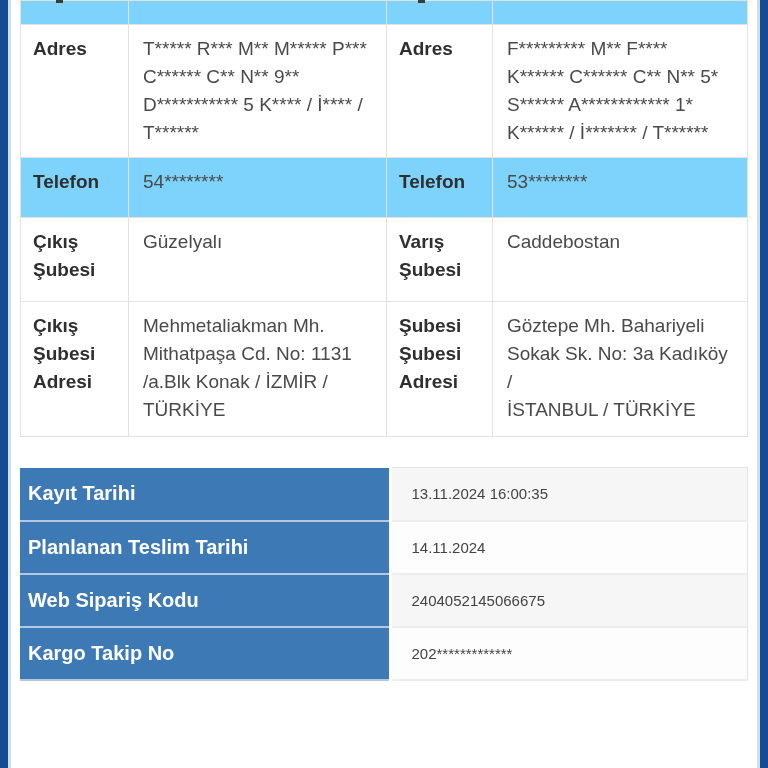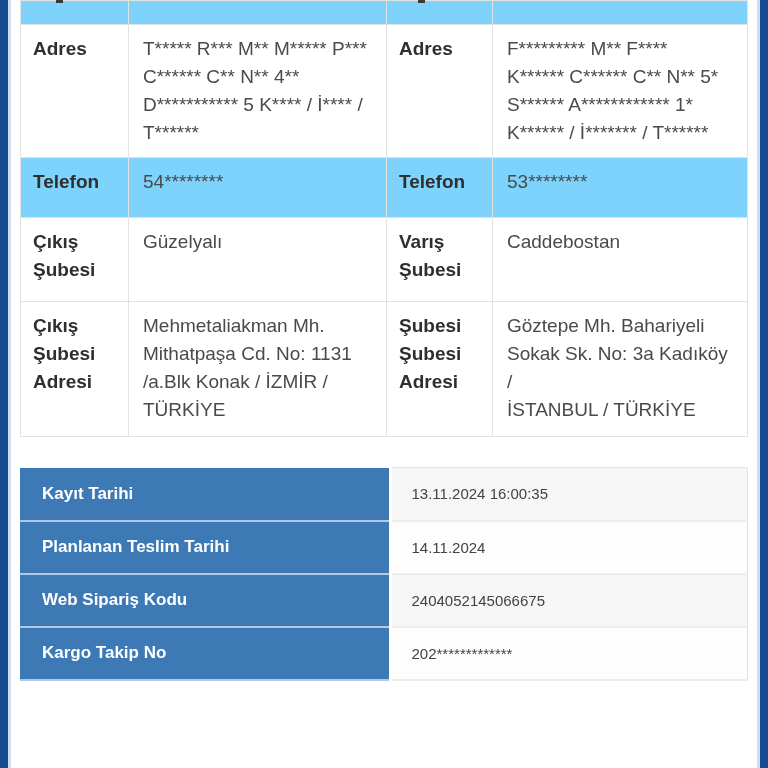--- a/index.html
+++ b/index.html
@@ -61,22 +61,22 @@
     border-collapse: collapse;
     font-size: 15px;
   }
   table.summary col.c-key { width: 370px; }
   table.summary col.c-val { width: 357px; }
   table.summary tr { height: 53px; }
   table.summary td.key {
     background: #3d7ab5;
     color: #ffffff;
     font-weight: 700;
-    font-size: 17px;
-    padding-left: 22px;
+    font-size: 20px;
+    padding-left: 8px;
     vertical-align: middle;
     border-bottom: 2px solid #b3c9e3;
     border-right: 3px solid #ffffff;
   }
   table.summary td.val {
     color: #434343;
     padding-left: 20px;
     vertical-align: middle;
     border-top: 1px solid #e3e3e3;
     border-right: 1px solid #e3e3e3;
@@ -108,21 +108,21 @@
     <tbody>
       <tr class="row-cut shade">
         <td class="lab"></td>
         <td class="val"></td>
         <td class="lab"></td>
         <td class="val"></td>
       </tr>
       <tr class="row-adres plain">
         <td class="lab">Adres</td>
         <td class="val">T***** R*** M** M***** P***
-C****** C** N** 4**
+C****** C** N** 9**
 D*********** 5 K**** / İ**** /
 T******</td>
         <td class="lab">Adres</td>
         <td class="val">F********* M** F****
 K****** C****** C** N** 5*
 S****** A************ 1*
 K****** / İ******* / T******</td>
       </tr>
       <tr class="row-tel shade">
         <td class="lab">Telefon</td>

